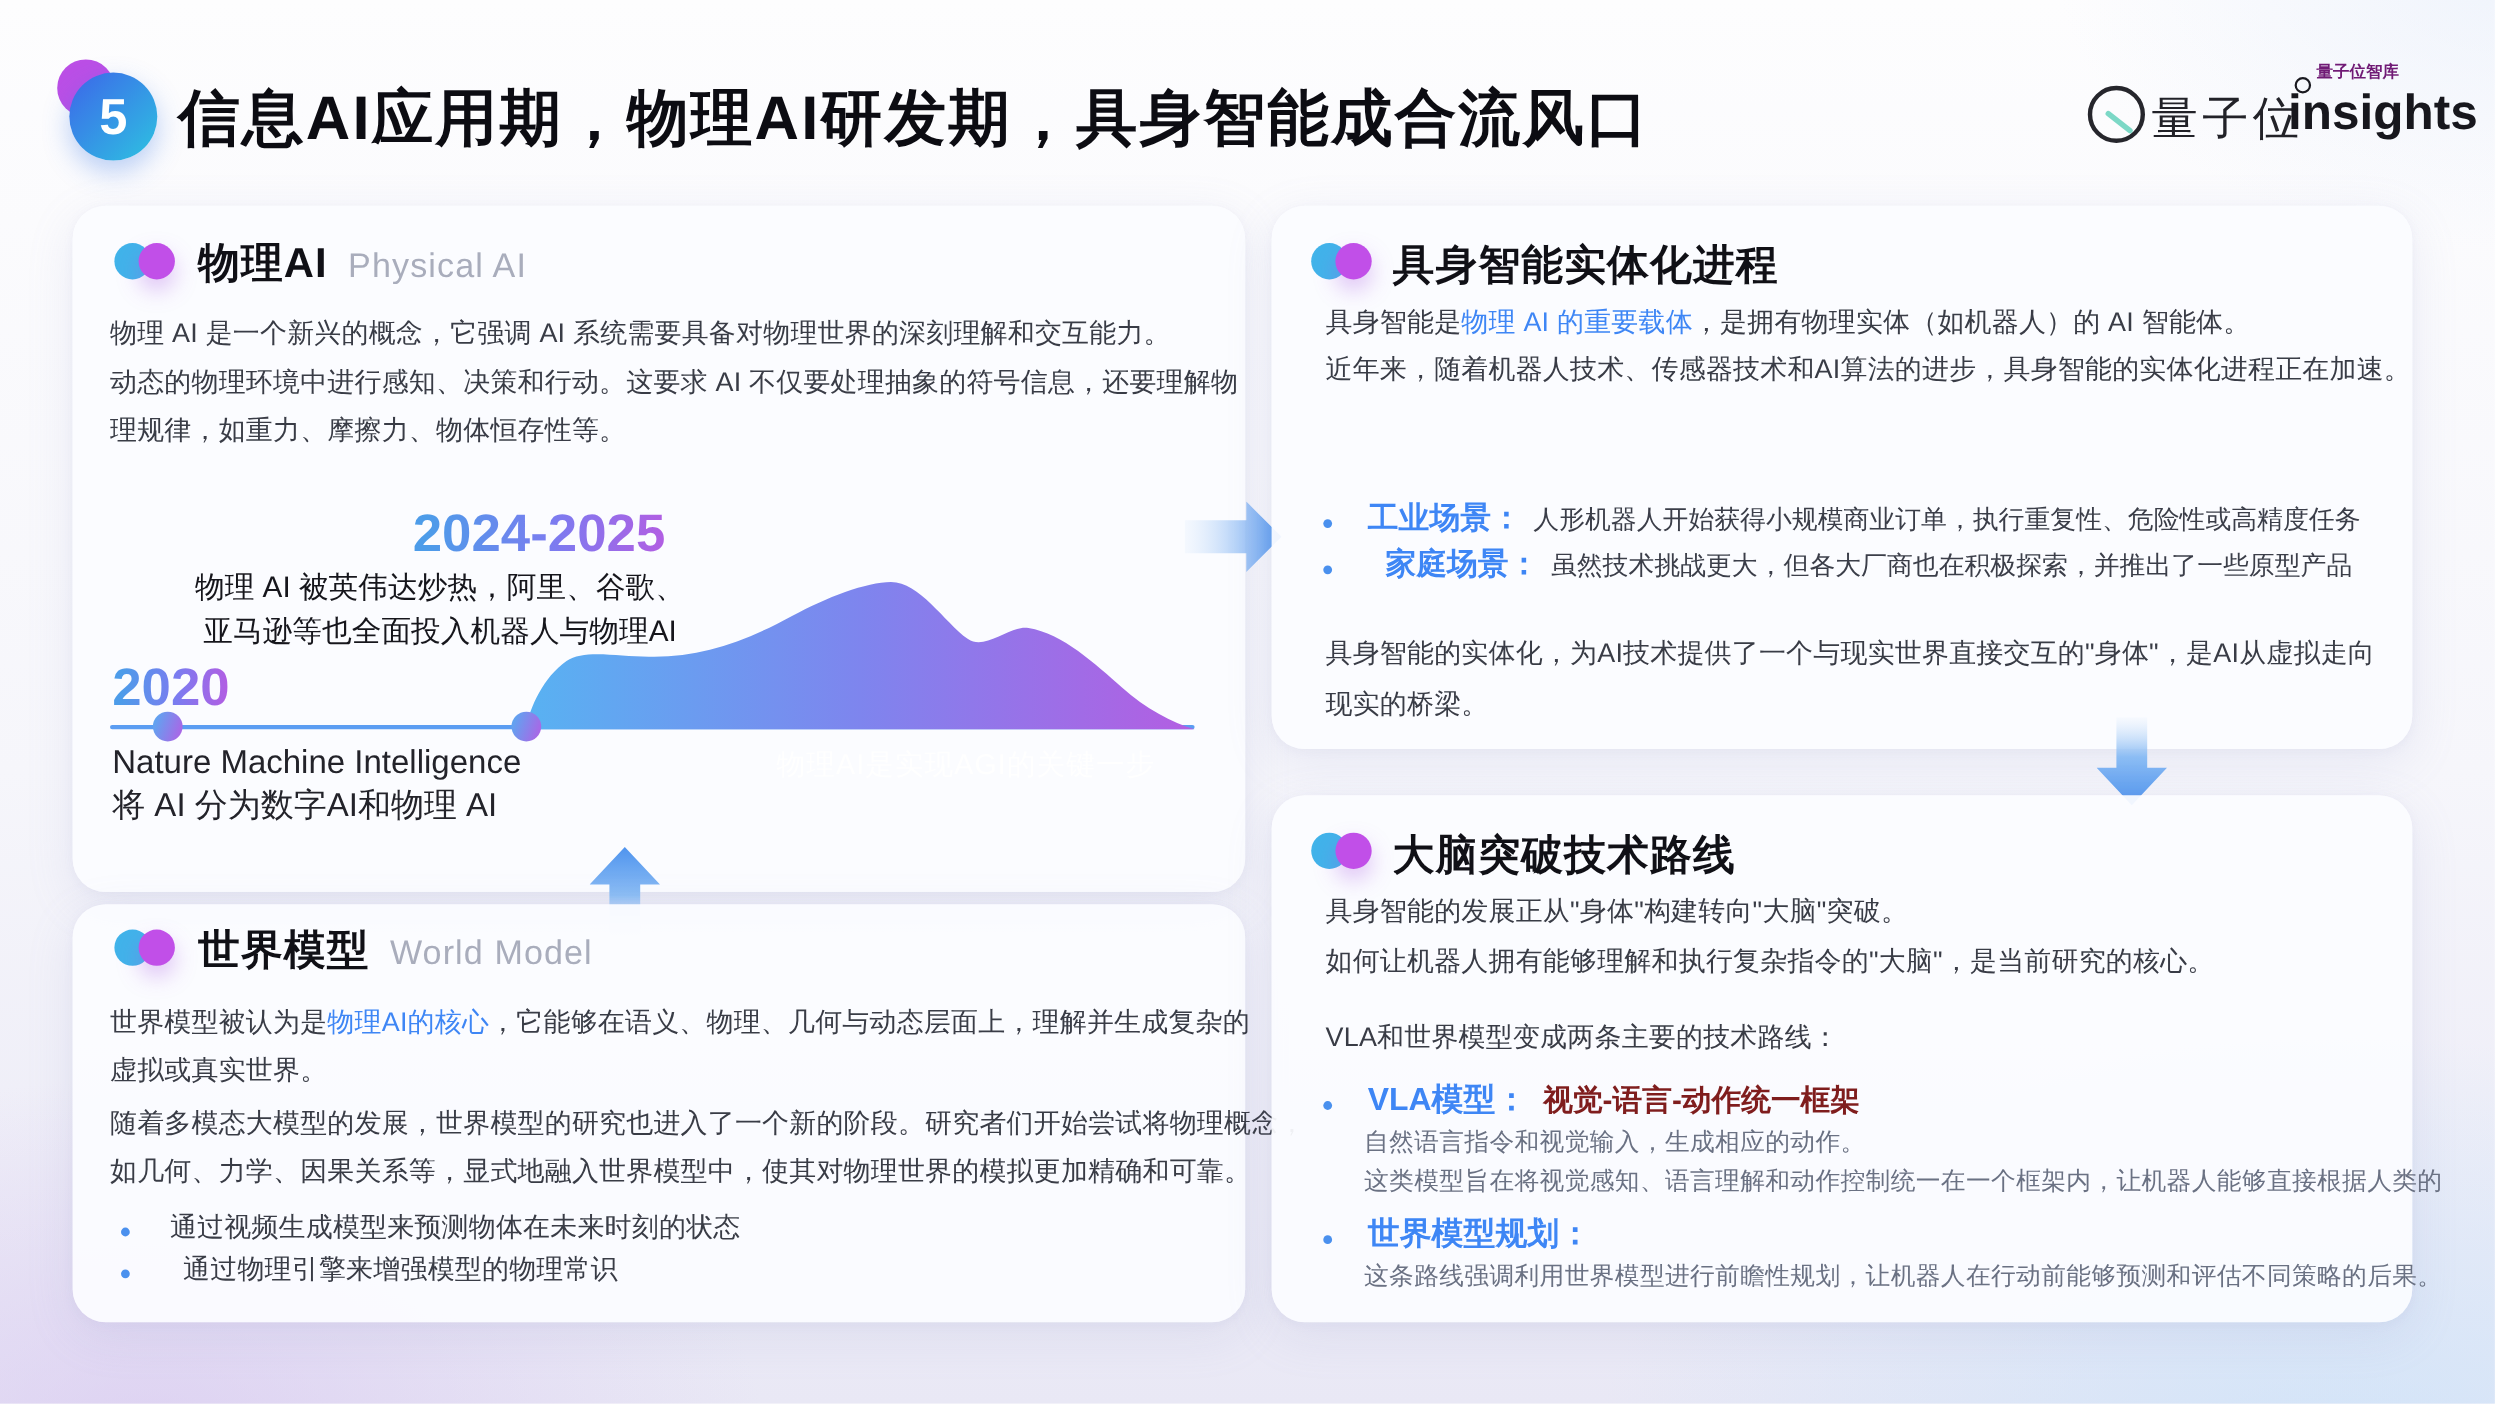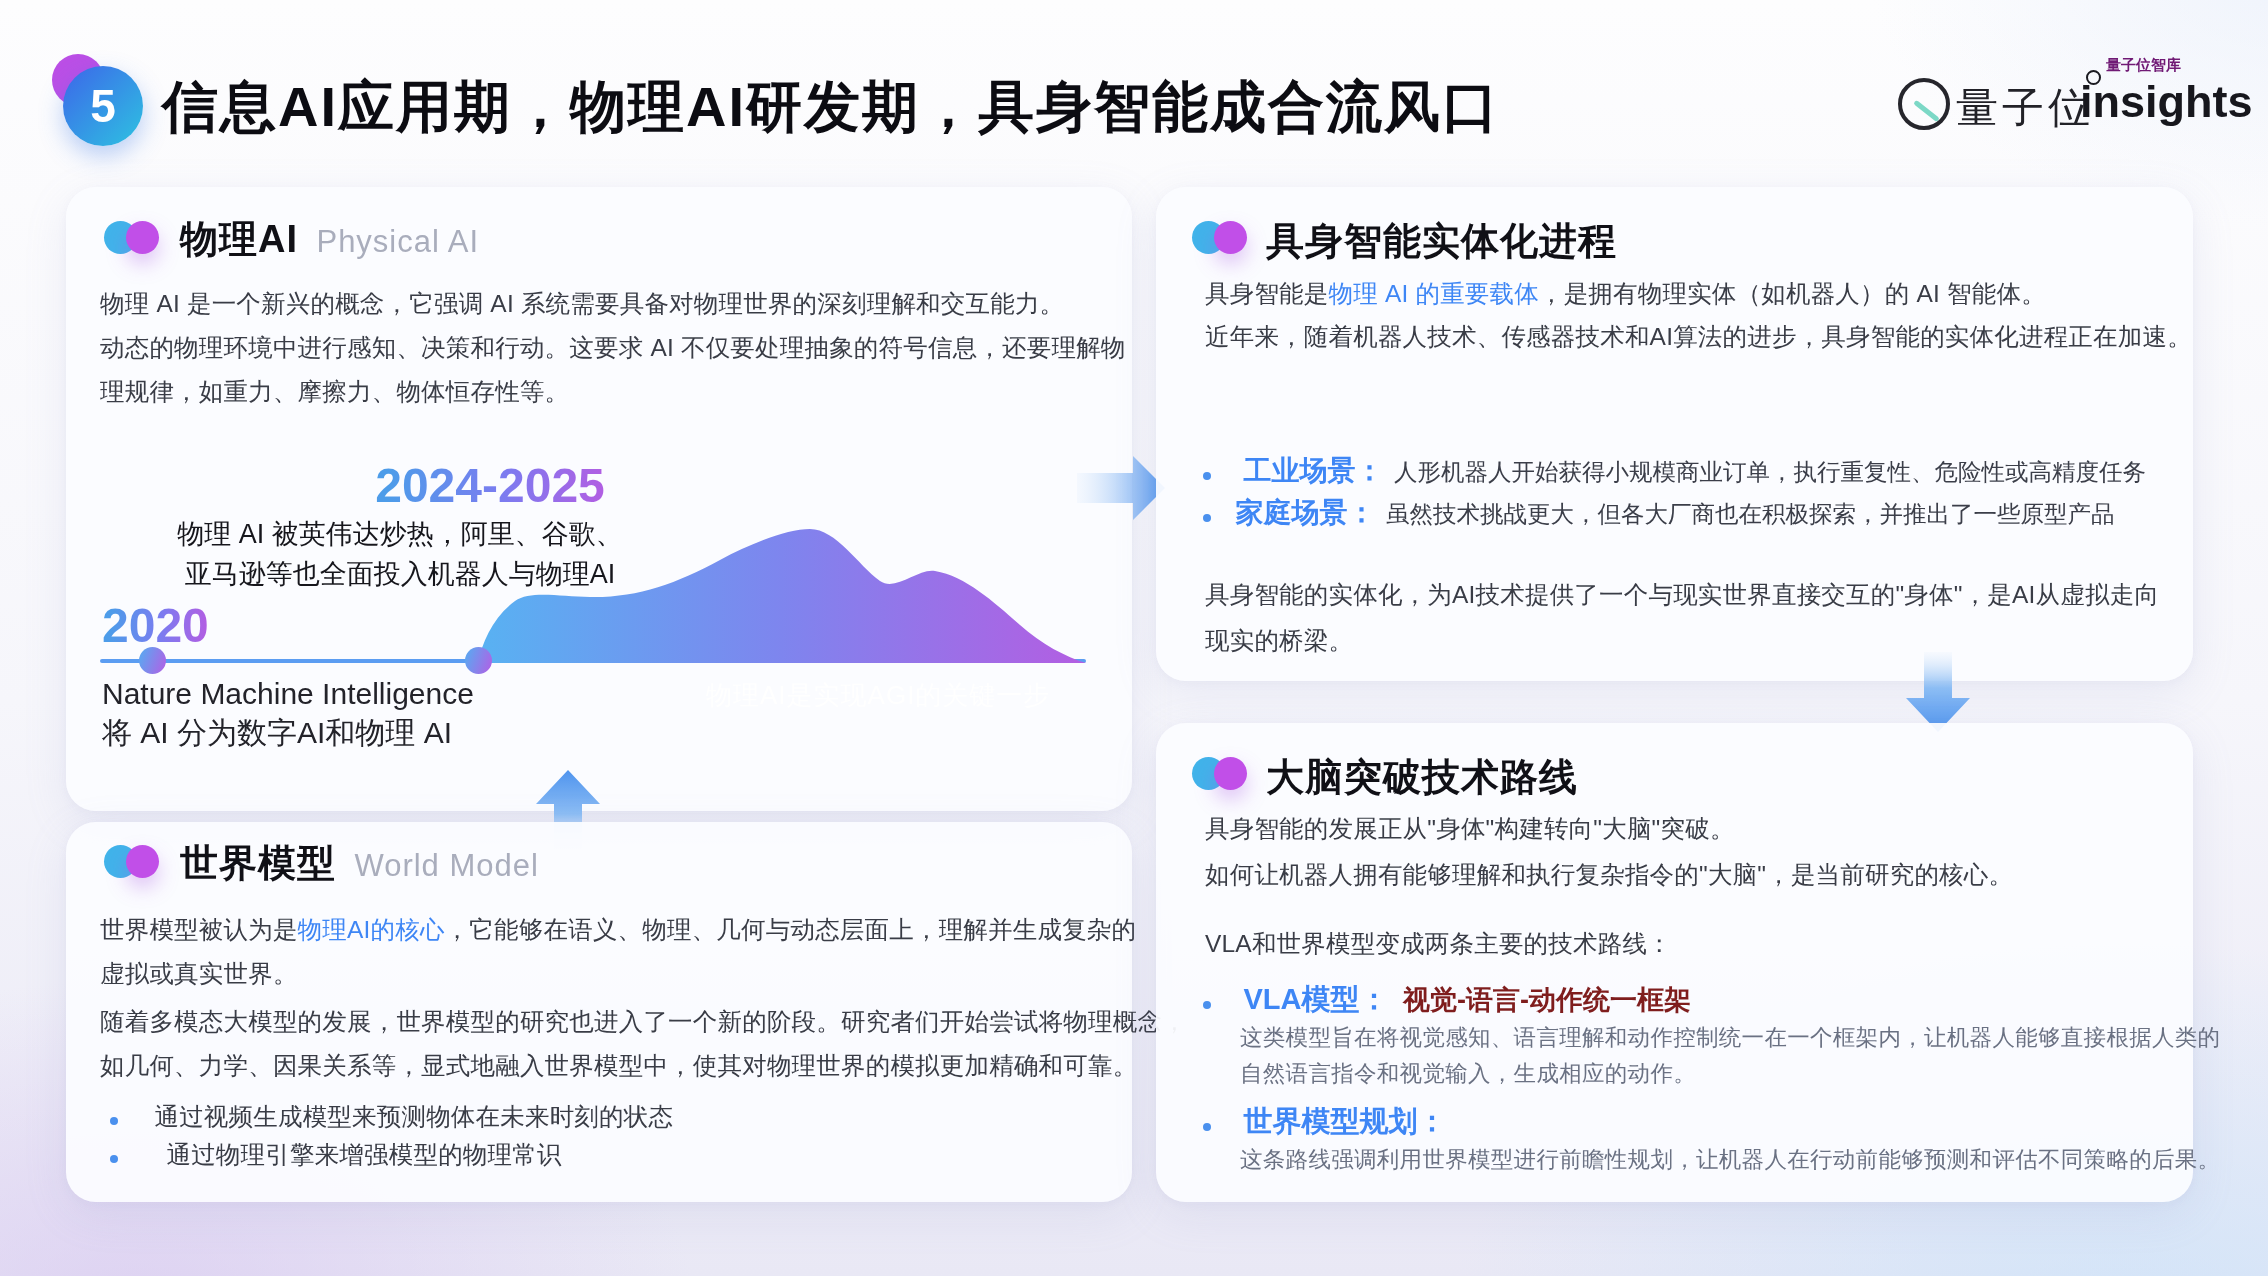--- a/index.html
+++ b/index.html
@@ -186,21 +186,21 @@
   <div class="nowrap">近年来，随着机器人技术、传感器技术和AI算法的进步，具身智能的实体化进程正在加速。</div>
 </div>
 
 <div class="abs nowrap" style="left:1203px;top:452px;">
   <span class="bullet-dot"></span>
   <span class="blabel" style="font-size:28px;margin-left:28px;">工业场景：</span>
   <span style="font-size:23.5px;color:#3b3e49;margin-left:6px;">人形机器人开始获得小规模商业订单，执行重复性、危险性或高精度任务</span>
 </div>
 <div class="abs nowrap" style="left:1203px;top:494px;">
   <span class="bullet-dot"></span>
-  <span class="blabel" style="font-size:28px;margin-left:20px;">家庭场景：</span>
+  <span class="blabel" style="font-size:28px;margin-left:44px;">家庭场景：</span>
   <span style="font-size:23.5px;color:#3b3e49;margin-left:6px;">虽然技术挑战更大，但各大厂商也在积极探索，并推出了一些原型产品</span>
 </div>
 
 <div class="abs body-t" style="left:1205px;top:572px;line-height:46px;">
   <div class="nowrap">具身智能的实体化，为AI技术提供了一个与现实世界直接交互的"身体"，是AI从虚拟走向</div>
   <div class="nowrap">现实的桥梁。</div>
 </div>
 
 <svg class="abs" style="left:1906px;top:652px;" width="64" height="80" viewBox="0 0 64 80">
   <defs>
@@ -227,22 +227,22 @@
 </div>
 
 <div class="abs nowrap body-t" style="left:1205px;top:922px;">VLA和世界模型变成两条主要的技术路线：</div>
 
 <div class="abs nowrap" style="left:1203px;top:980px;">
   <span class="bullet-dot"></span>
   <span class="blabel" style="font-size:29px;margin-left:28px;">VLA模型：</span>
   <span style="font-size:27px;font-weight:700;color:#7f1d1d;margin-left:10px;">视觉-语言-动作统一框架</span>
 </div>
 <div class="abs desc-t" style="left:1240px;top:1020px;">
+  <div class="nowrap">自然语言指令和视觉输入，生成相应的动作。</div>
   <div class="nowrap">这类模型旨在将视觉感知、语言理解和动作控制统一在一个框架内，让机器人能够直接根据人类的</div>
-  <div class="nowrap">自然语言指令和视觉输入，生成相应的动作。</div>
 </div>
 
 <div class="abs nowrap" style="left:1203px;top:1102px;">
   <span class="bullet-dot"></span>
   <span class="blabel" style="font-size:29px;margin-left:28px;">世界模型规划：</span>
 </div>
 <div class="abs desc-t" style="left:1240px;top:1142px;">
   <div class="nowrap">这条路线强调利用世界模型进行前瞻性规划，让机器人在行动前能够预测和评估不同策略的后果。</div>
 </div>
 

